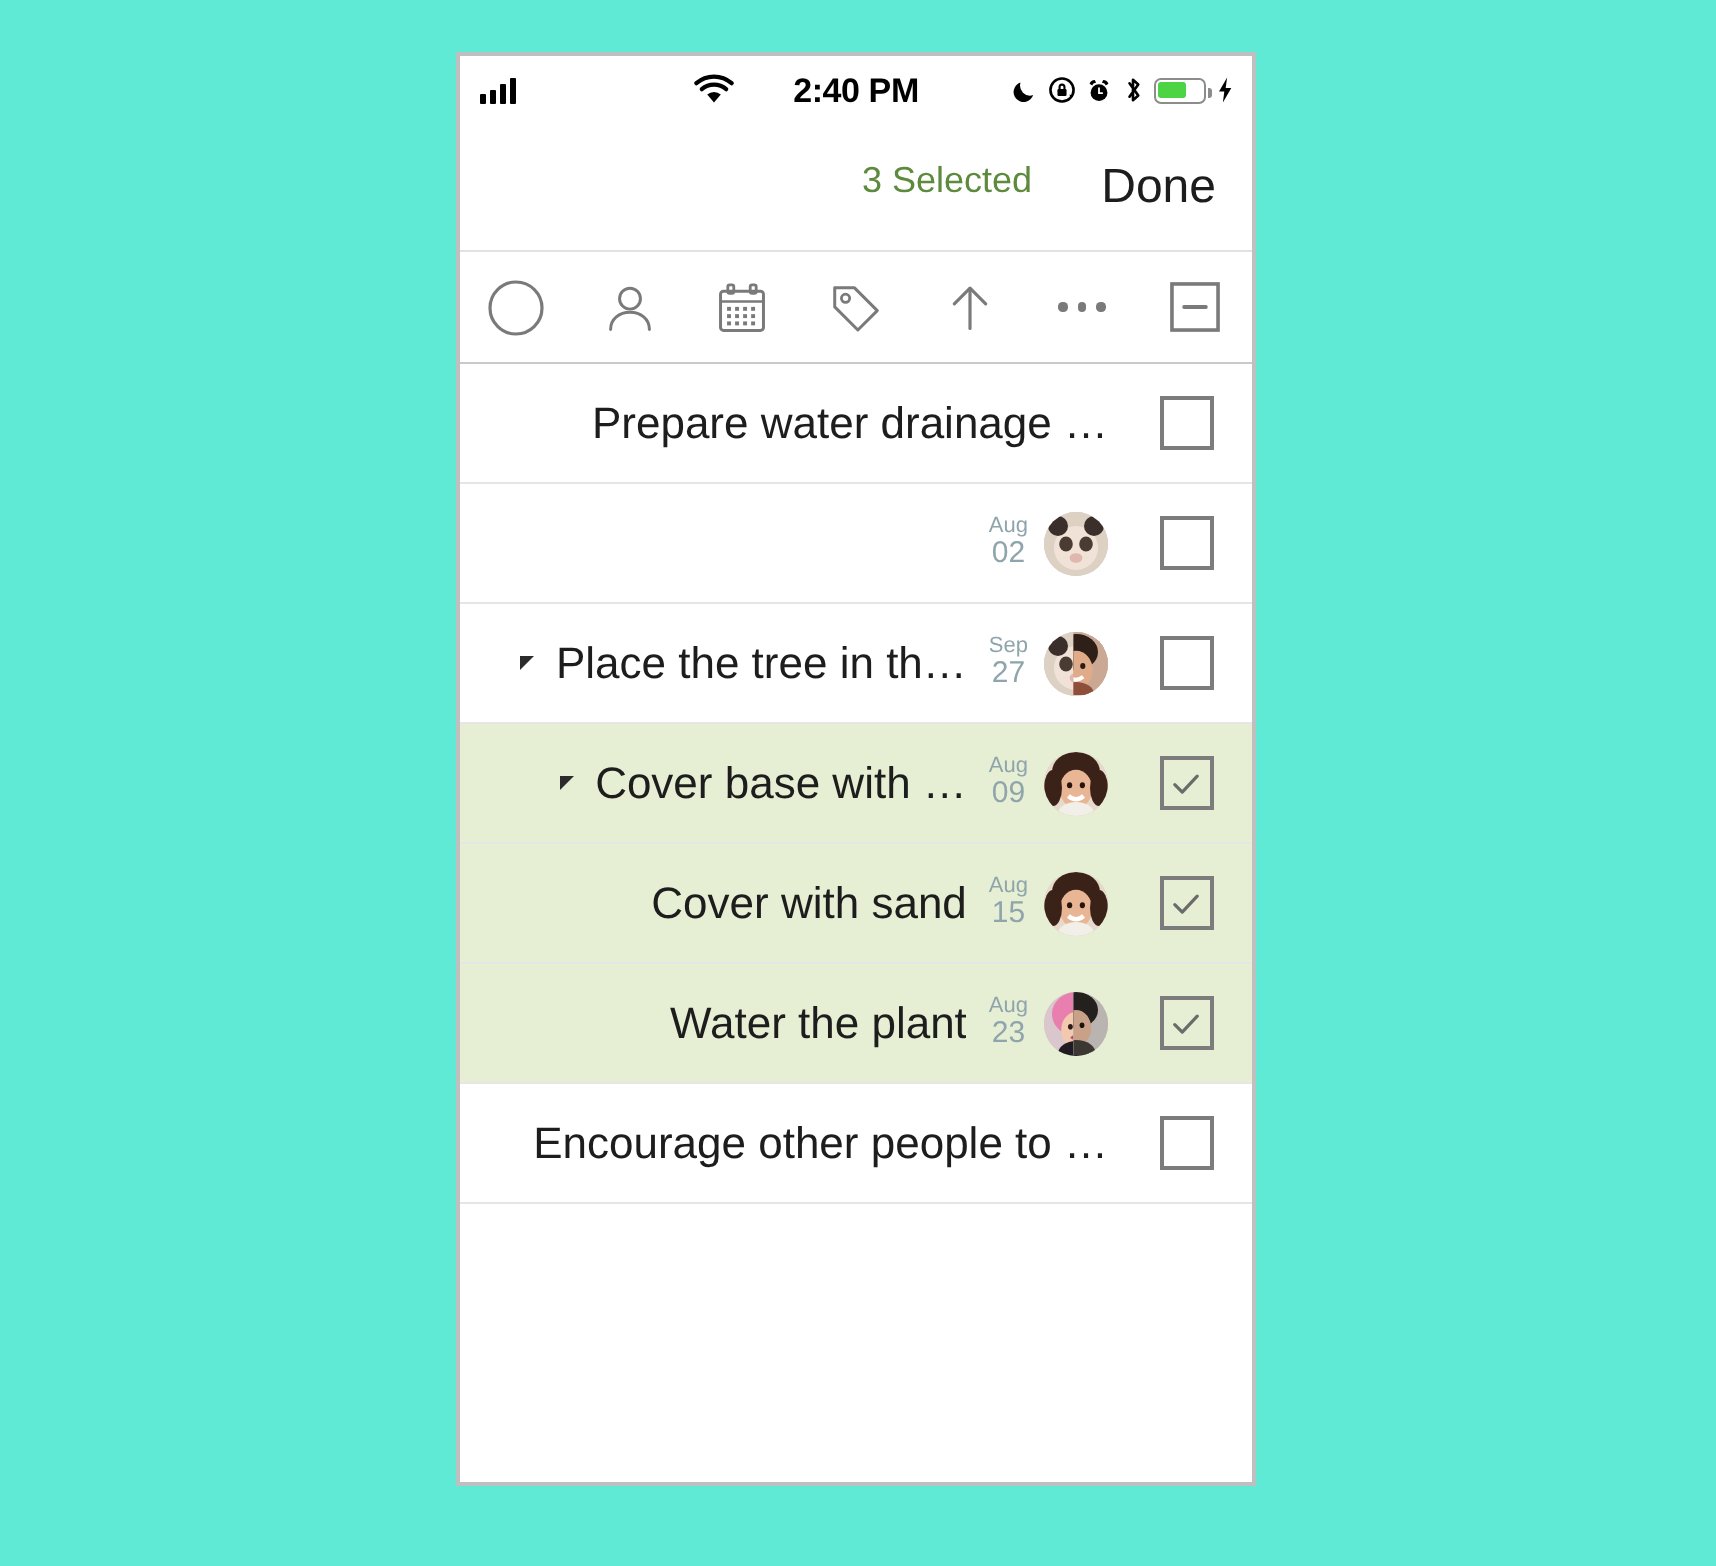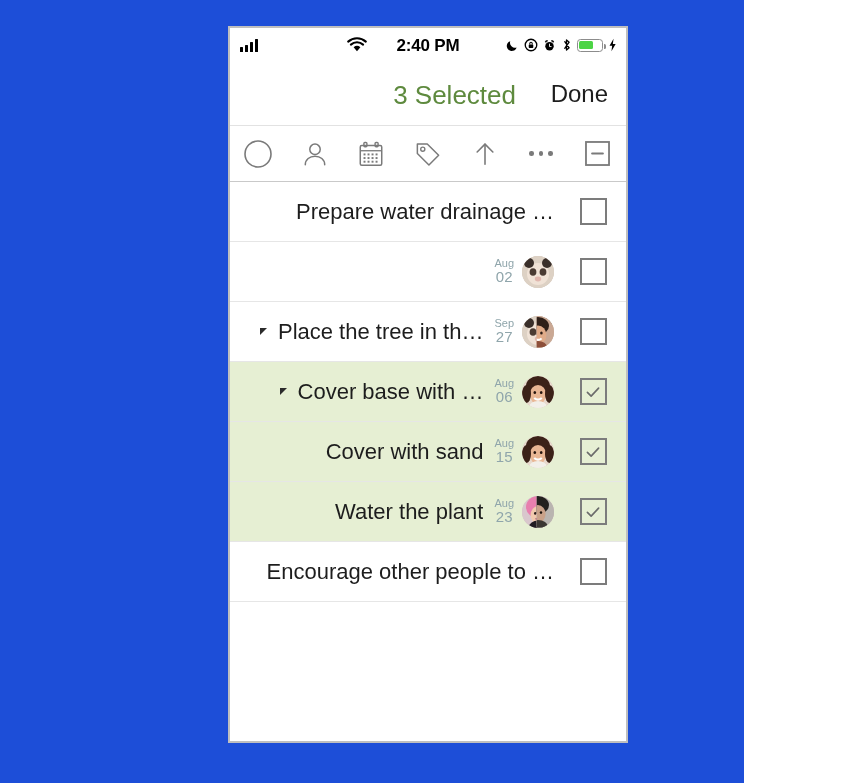--- a/index.html
+++ b/index.html
@@ -7,23 +7,23 @@
     padding: 0;
     background: #ffffff;
     width: 858px;
     height: 783px;
     font-family: "Liberation Sans", sans-serif;
     overflow: hidden;
   }
 
   #canvas {
     position: relative;
-    width: 744px;
+    width: 858px;
     height: 783px;
-    background: #1d4ed8;
+    background: #5eead4;
   }
 
   
   .phone {
     position: absolute;
     left: 228px;
     top: 26px;
     width: 400px;
     height: 717px;
     border: 2px solid #bfbfbf;
@@ -117,21 +117,21 @@
   
   .navbar {
     position: relative;
     height: 59px;
     border-bottom: 1px solid #e2e2e2;
   }
   .nav-selected {
     position: absolute;
     right: 110px;
     top: 14px;
-    font-size: 26px;
+    font-size: 18px;
     color: #5e8a3e;
     white-space: nowrap;
   }
   .nav-done {
     position: absolute;
     right: 18px;
     top: 14px;
     font-size: 24px;
     color: #1d1d1d;
     white-space: nowrap;
@@ -496,21 +496,21 @@
           <span class="checkbox"></span>
         </div>
       </div>
 
       <div class="task-row selected">
         <div class="row-main">
           <span class="disclosure"></span>
           <span class="task-title">Cover base with …</span>
           <span class="date-chip">
             <span class="m">Aug</span>
-            <span class="d">06</span>
+            <span class="d">09</span>
           </span>
           <span class="avatars">
             <span class="av a1">
               <svg viewBox="0 0 32 32">
                   <rect width="32" height="32" fill="#e8d9cd"></rect>
                   <ellipse cx="16" cy="10" rx="12" ry="10" fill="#3b2218"></ellipse>
                   <ellipse cx="16" cy="18.5" rx="8.2" ry="9.6" fill="#e8b694"></ellipse>
                   <ellipse cx="4.5" cy="18" rx="4.5" ry="9" fill="#3b2218"></ellipse>
                   <ellipse cx="27.5" cy="18" rx="4.5" ry="9" fill="#3b2218"></ellipse>
                   <ellipse cx="16" cy="31" rx="9" ry="6" fill="#f2efe9"></ellipse>

